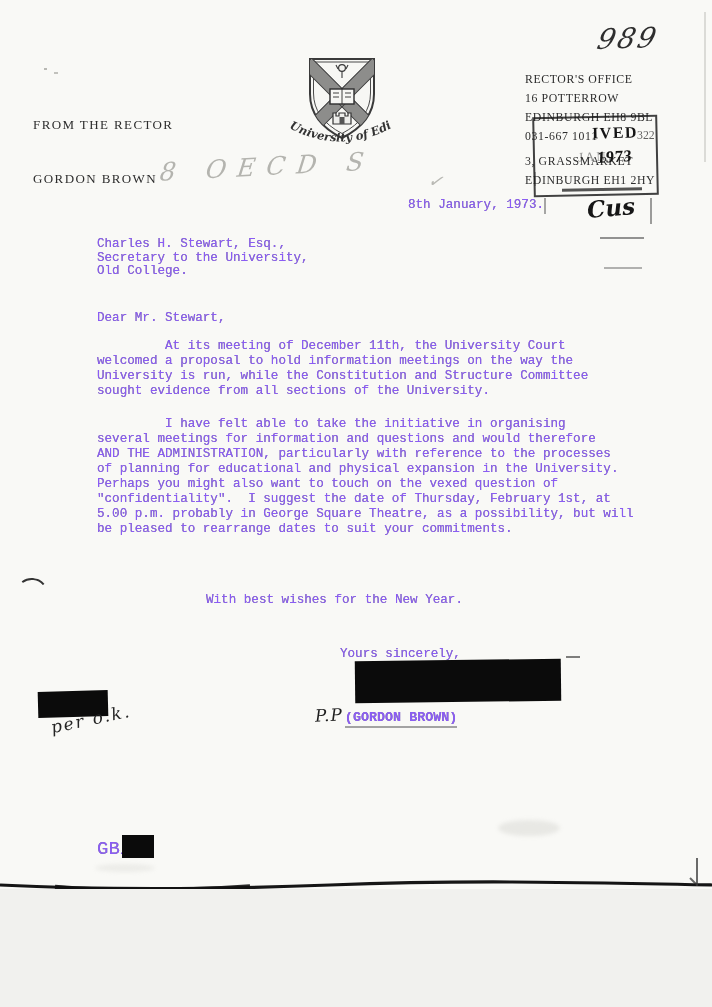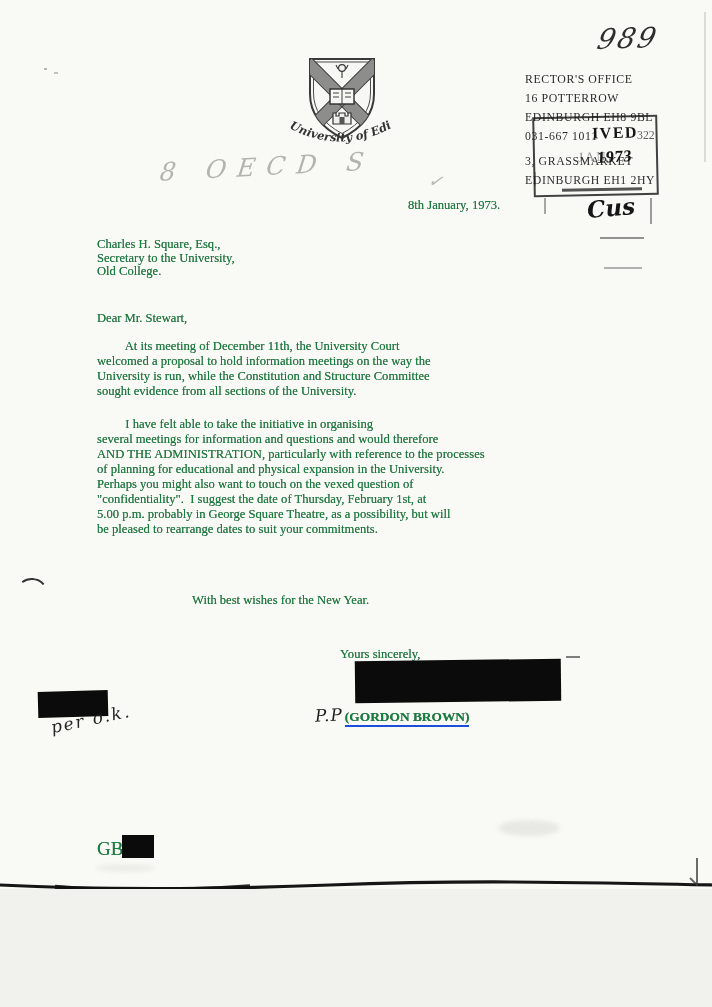--- a/index.html
+++ b/index.html
@@ -1,20 +1,20 @@
 <!DOCTYPE html>
 <html><head>
 <meta charset="utf-8">
 <style>
   html,body{margin:0;padding:0;background:#e8e8e4;}
   .page{position:relative;width:712px;height:1007px;background:#f9f9f6;overflow:hidden;
         font-family:"Liberation Sans",sans-serif;}
   .abs{position:absolute;}
-  .typed{font-family:Liberation Serif, serif;font-size:12.6px;
-         color:#15803d;text-shadow:0 0 .5px rgba(20,20,20,.55);}
+  .typed{font-family:Liberation Mono, monospace;font-size:12.6px;
+         color:#8b5cf6;text-shadow:0 0 .5px rgba(20,20,20,.55);}
   .tline{white-space:pre;height:15px;line-height:15px;}
   .rline{white-space:pre;height:13.5px;line-height:13.5px;}
   .lh-serif{font-family:"Liberation Serif","DejaVu Serif",serif;color:#2d2d2d;}
   .sender{font-size:13px;letter-spacing:1.4px;line-height:18px;white-space:pre;}
   .office div{font-size:11.8px;letter-spacing:.6px;line-height:19px;white-space:pre;}
   .office .gap{height:6px;}
   .redact{background:#0b0b0b;}
   .stamp-box{border:2.6px solid rgba(25,25,25,.82);}
   .stamp-bold{font-family:"Liberation Serif",serif;font-weight:bold;color:#141414;}
   .hand{font-family:"DejaVu Serif",serif;font-style:italic;color:#1f1f1f;}
@@ -22,20 +22,24 @@
   .dash{background:#2b2b2b;}
   .blur{filter:blur(2px);}
 </style>
 </head>
 <body>
 
 <div class="page">
 
   <div class="abs hand" style="left:598px;top:22px;font-size:28px;color:#2e2e2e;transform:skewX(-14deg) rotate(-2deg);letter-spacing:2px;">989</div>
 
+  <div class="abs lh-serif sender" style="left:33px;top:80px;">
+    <div>FROM THE RECTOR</div>
+    <div>GORDON BROWN</div>
+  </div>
 
   <div class="abs" style="left:44px;top:68px;width:3px;height:2px;background:#b9b9b4;"></div>
   <div class="abs" style="left:54px;top:72px;width:4px;height:2px;background:#c2c2bd;"></div>
 
   <svg class="abs" style="left:281px;top:54px;" width="122" height="100" viewBox="0 0 122 100">
     <defs>
       <clipPath id="shieldClip">
         <path d="M29,5 L93,5 L93,40 Q93,68 61,84 Q29,68 29,40 Z"></path>
       </clipPath>
       <path id="capArc" d="M8,74 Q61,102 114,72"></path>
@@ -88,21 +92,21 @@
   <div class="abs dash" style="left:534px;top:172px;width:2px;height:14px;opacity:.35;"></div>
 
   <div class="abs hand pencil" style="left:160px;top:152px;font-size:25px;letter-spacing:11px;transform:rotate(-3deg) skewX(-10deg);opacity:.85;">8 OECD S</div>
   <div class="abs hand pencil" style="left:428px;top:170px;font-size:18px;transform:rotate(8deg);opacity:.8;">✓</div>
 
   <div class="abs typed" style="left:408px;top:198px;">8th January, 1973.</div>
 
   <div class="abs hand" style="left:587px;top:194px;font-size:23px;font-weight:bold;transform:rotate(-5deg);color:#161616;">Cus</div>
 
   <div class="abs typed" style="left:97px;top:238px;">
-    <div class="rline">Charles H. Square, Esq.,</div>
+    <div class="rline">Charles H. Stewart, Esq.,</div>
     <div class="rline">Secretary to the University,</div>
     <div class="rline">Old College.</div>
   </div>
 
   <div class="abs typed" style="left:97px;top:311px;">Dear Mr. Stewart,</div>
 
   <div class="abs typed" style="left:97px;top:339px;">
     <div class="tline">         At its meeting of December 11th, the University Court</div>
     <div class="tline">welcomed a proposal to hold information meetings on the way the</div>
     <div class="tline">University is run, while the Constitution and Structure Committee</div>
@@ -113,32 +117,32 @@
     <div class="tline">         I have felt able to take the initiative in organising</div>
     <div class="tline">several meetings for information and questions and would therefore</div>
     <div class="tline">AND THE ADMINISTRATION, particularly with reference to the processes</div>
     <div class="tline">of planning for educational and physical expansion in the University.</div>
     <div class="tline">Perhaps you might also want to touch on the vexed question of</div>
     <div class="tline">"confidentiality".  I suggest the date of Thursday, February 1st, at</div>
     <div class="tline">5.00 p.m. probably in George Square Theatre, as a possibility, but will</div>
     <div class="tline">be pleased to rearrange dates to suit your commitments.</div>
   </div>
 
-  <div class="abs typed" style="left:192px;top:593px;">With best wishes for the New Year.</div>
+  <div class="abs typed" style="left:206px;top:593px;">With best wishes for the New Year.</div>
 
   <div class="abs" style="left:16px;top:578px;width:28px;height:26px;border:2.6px solid #343434;
               border-color:#343434 transparent transparent transparent;border-radius:50%;transform:rotate(6deg);"></div>
 
   <div class="abs typed" style="left:340px;top:647px;">Yours sincerely,</div>
 
   <div class="abs redact" style="left:355px;top:660px;width:206px;height:42px;transform:rotate(-0.7deg);"></div>
   <div class="abs dash" style="left:566px;top:656px;width:14px;height:2px;opacity:.6;"></div>
 
   <div class="abs" style="left:315px;top:705px;">
-    <span class="hand" style="font-size:17px;letter-spacing:1px;display:inline-block;transform:rotate(-3deg);margin-right:2px;">P.P</span><span class="typed" style="font-size:13.4px;font-weight:bold;border-bottom:2px solid #1d4ed8;padding-bottom:1px;">(GORDON BROWN)</span>
+    <span class="hand" style="font-size:17px;letter-spacing:1px;display:inline-block;transform:rotate(-3deg);margin-right:2px;">P.P</span><span class="typed" style="font-size:13.4px;font-weight:bold;border-bottom:2px solid #a3a3a3;padding-bottom:1px;">(GORDON BROWN)</span>
   </div>
 
   <div class="abs redact" style="left:38px;top:691px;width:70px;height:26px;transform:rotate(-1.5deg);"></div>
   <div class="abs hand" style="left:50px;top:709px;font-size:17px;transform:rotate(-12deg);letter-spacing:2px;color:#242424;">per o.k.</div>
 
   <div class="abs typed" style="left:97px;top:838px;font-size:19px;">GB/</div>
   <div class="abs redact" style="left:122px;top:835px;width:32px;height:23px;"></div>
 
   <div class="abs blur" style="left:498px;top:820px;width:62px;height:16px;background:#c9c9c4;opacity:.35;border-radius:50%;"></div>
   <div class="abs blur" style="left:95px;top:864px;width:60px;height:8px;background:#cfcfca;opacity:.3;border-radius:50%;"></div>

